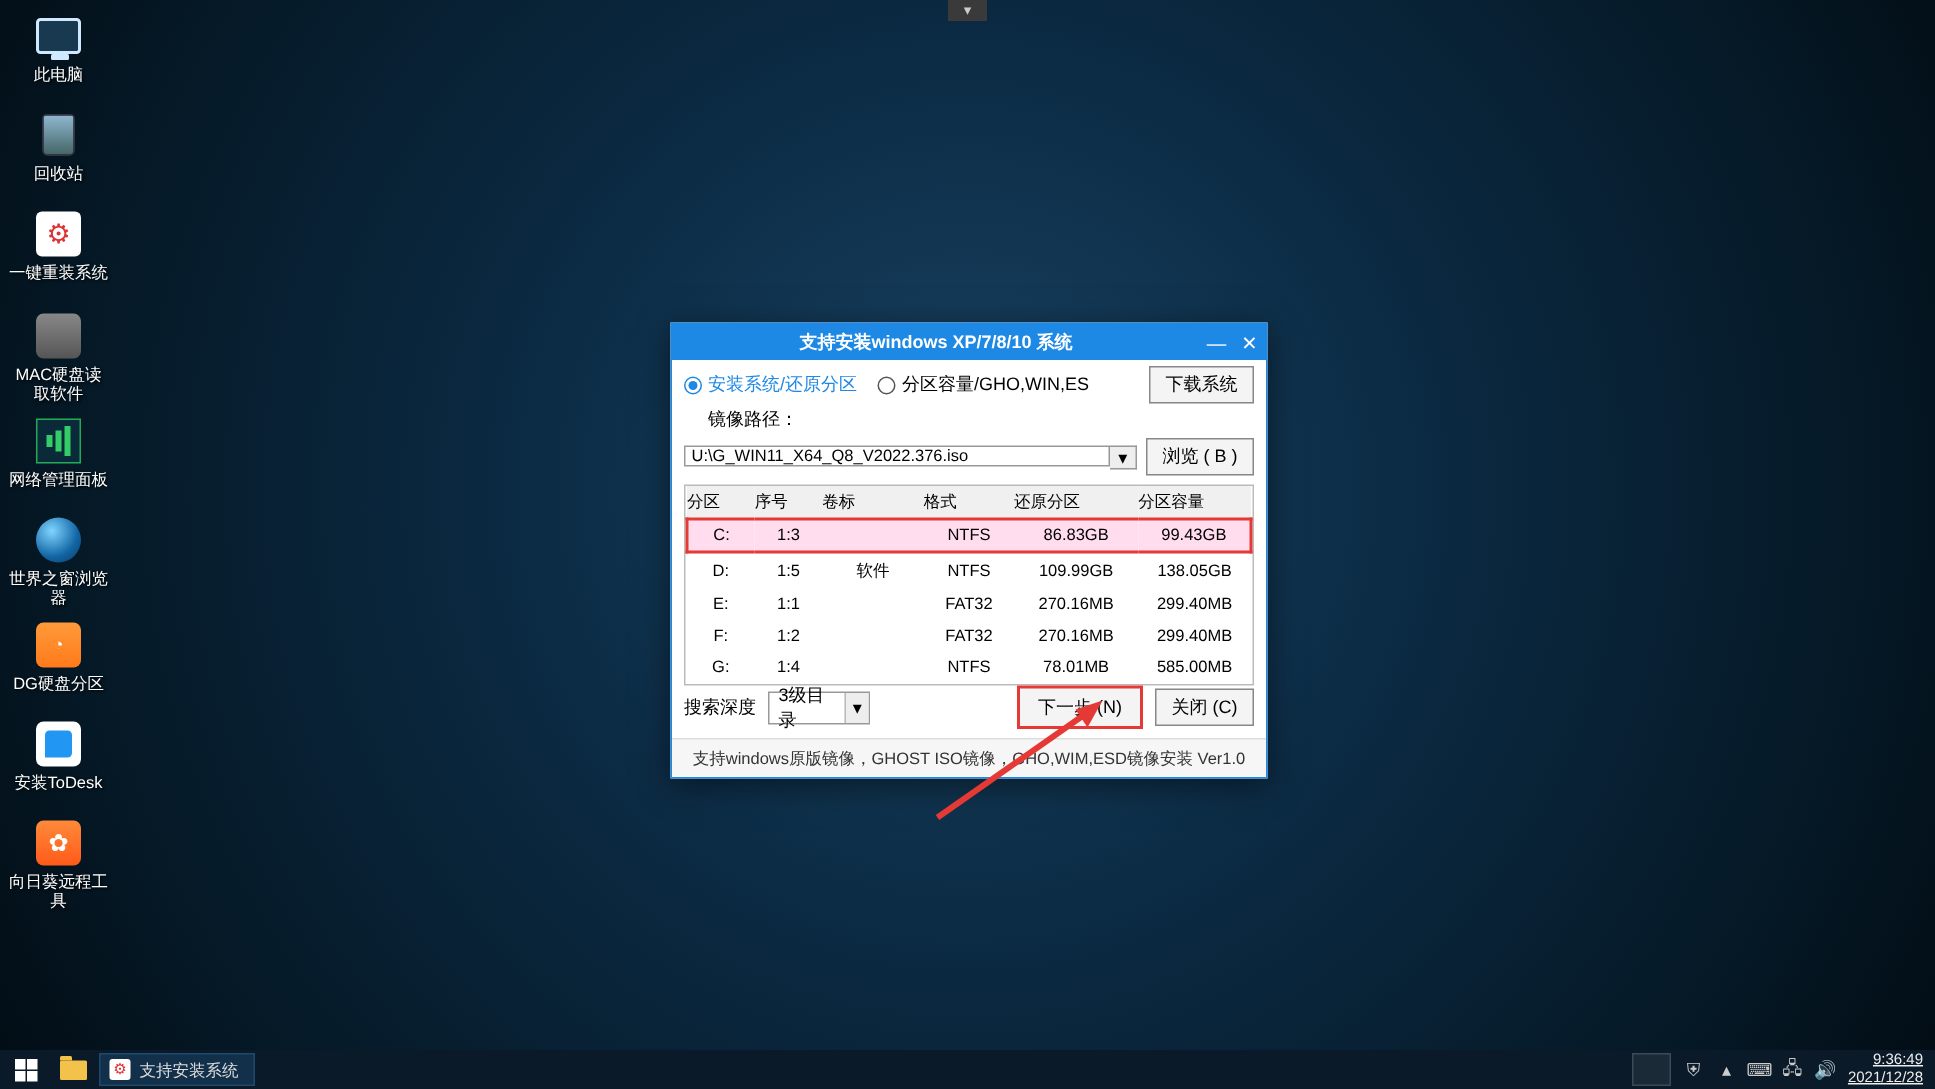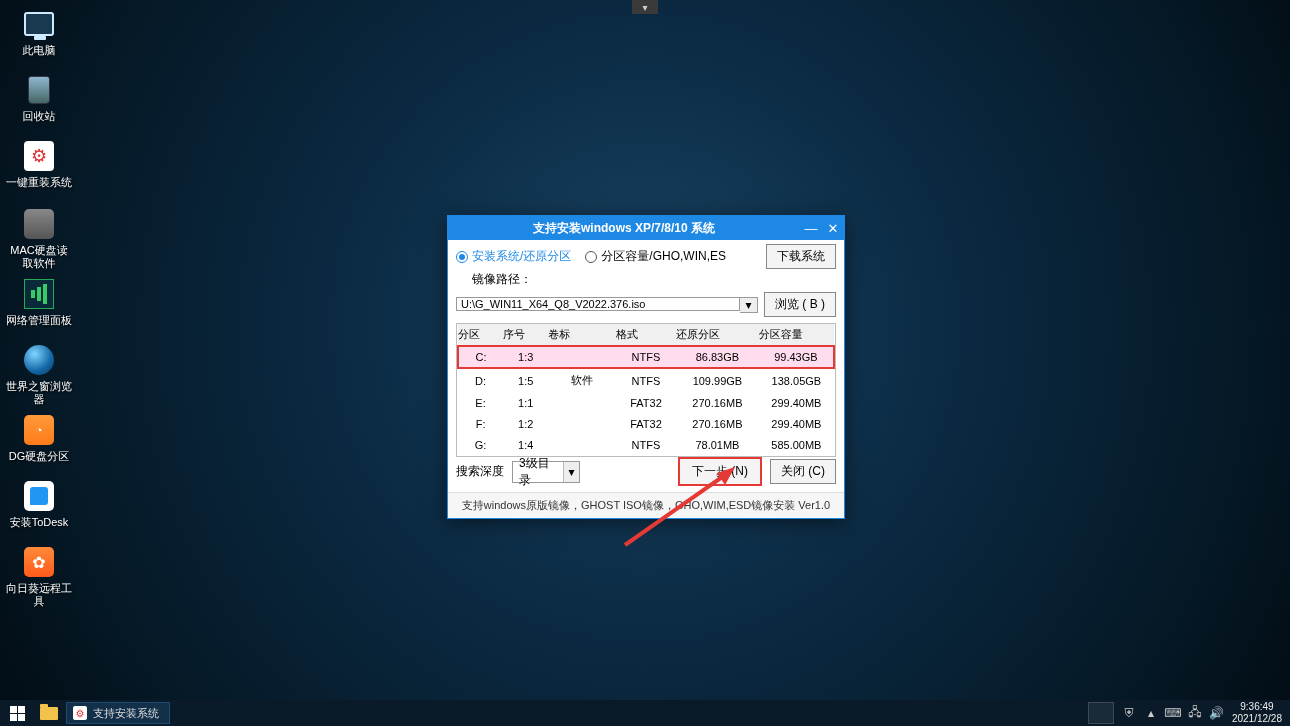--- a/index.html
+++ b/index.html
@@ -90,21 +90,21 @@
   .start{width:34px;height:26px;display:flex;align-items:center;justify-content:center;cursor:pointer;}
   .start .win{display:grid;grid-template-columns:7px 7px;grid-template-rows:7px 7px;gap:1px;}
   .start .win span{background:#fff;}
   .tbicon{width:30px;height:26px;display:flex;align-items:center;justify-content:center;cursor:pointer;}
   .folder-i{width:18px;height:13px;background:#f3c24a;border-radius:1px;position:relative;}
   .folder-i:before{content:'';position:absolute;top:-3px;left:0;width:8px;height:3px;background:#f3c24a;border-radius:1px 1px 0 0;}
   .taskitem{height:22px;background:#12304a;border:1px solid #1e4a6e;display:flex;align-items:center;padding:0 10px 0 6px;gap:6px;cursor:pointer;margin-left:2px;}
   .taskitem .ticon{width:14px;height:14px;background:#fff;border-radius:2px;display:flex;align-items:center;justify-content:center;color:#d33;font-size:10px;}
   .tray{margin-left:auto;display:flex;align-items:center;gap:8px;padding-right:8px;}
   .tray .ticon-s{width:14px;height:14px;display:flex;align-items:center;justify-content:center;color:#ccc;font-size:12px;}
-  .clock{text-align:center;line-height:12px;font-size:10px;color:#eee;}
+  .clock{text-align:right;line-height:12px;font-size:10px;color:#eee;text-decoration:underline;}
   .tray-box{width:26px;height:22px;border:1px solid #3a4a56;margin-left:6px;cursor:pointer;background:#1a2a36;}
 </style>
 </head>
 <body>
 
 <div class="top-handle">▾</div>
 
 <div class="desktop">
 
   <div class="dicon" style="left:6px;top:8px">

